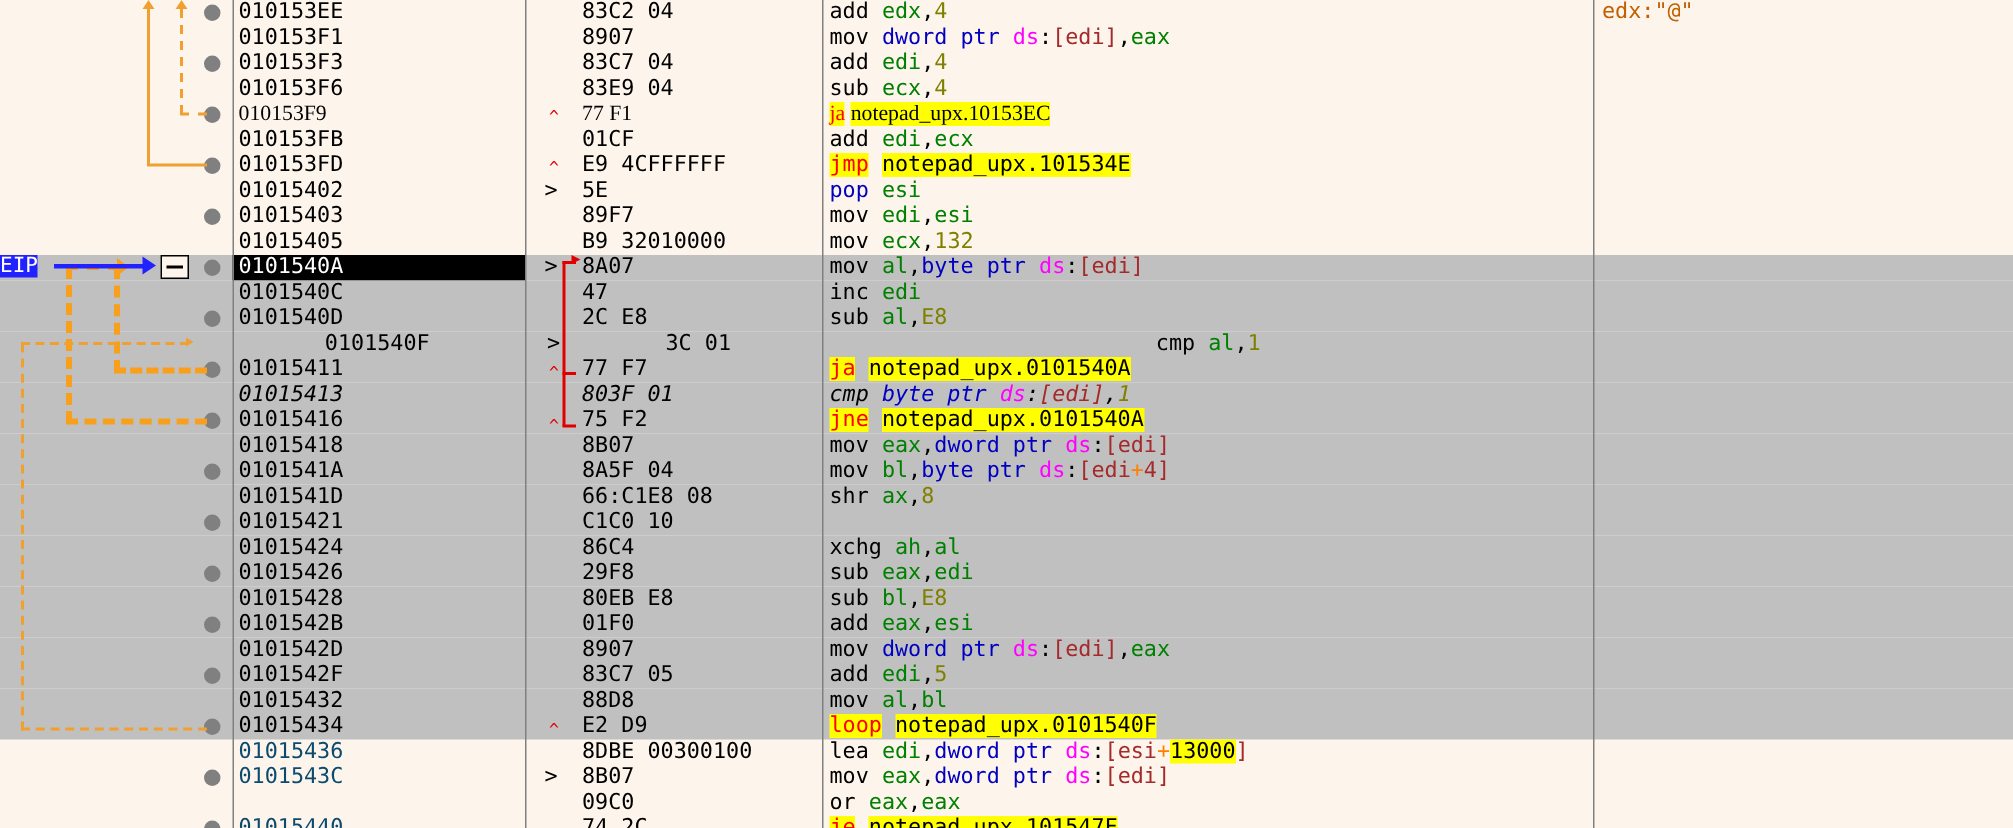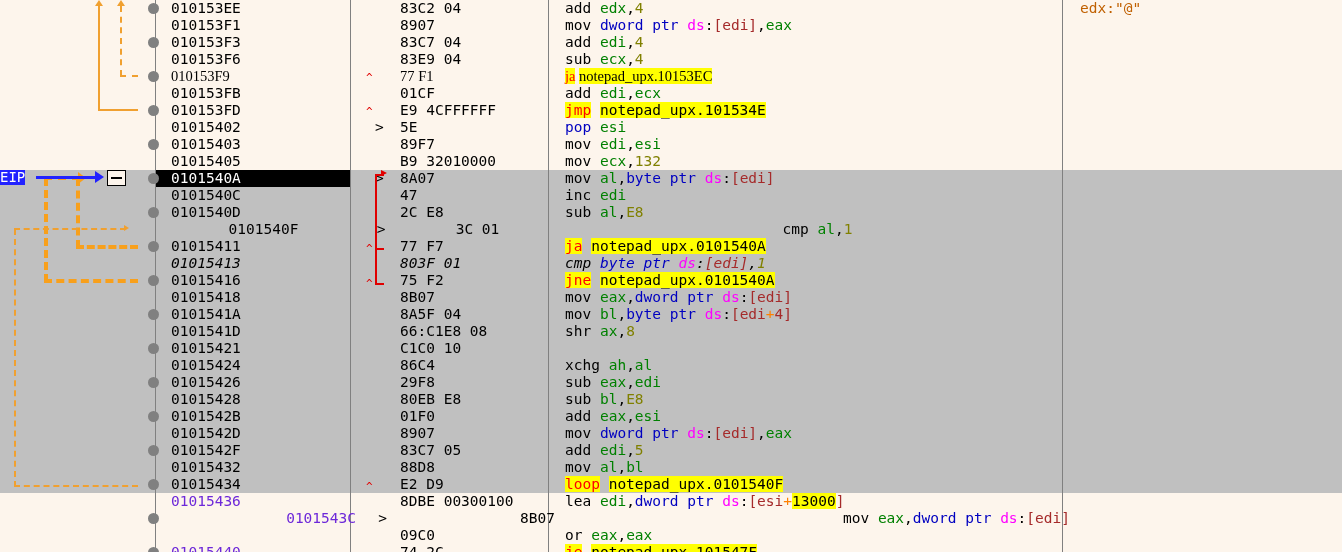--- a/index.html
+++ b/index.html
@@ -11,24 +11,24 @@
     -webkit-font-smoothing:none;
   }
   #disasm{position:relative;width:1342px;height:552px;overflow:hidden;}
   .band-sel{position:absolute;left:0;width:1342px;background:#c0c0c0;}
   .band-eip{position:absolute;background:#000;}
 
   
   .vdiv{position:absolute;top:0;height:552px;width:1px;background:#808080;}
 
   
-  .row{position:absolute;left:12px;width:1104px;height:17px;line-height:17px;white-space:pre;}
+  .row{position:absolute;left:0;width:1104px;height:17px;line-height:17px;white-space:pre;}
 
   .c-addr{position:absolute;left:159px;width:185px;color:#000;}
-  .c-addr.dim{color:#6d28d9;}
+  .c-addr.dim{color:#0c4a6e;}
   .c-addr.eip{color:#ffffff;}
   .c-bytes{position:absolute;left:388px;width:155px;color:#000;}
   .c-ins{position:absolute;left:553px;width:505px;}
   .c-cmt{position:absolute;left:1068px;width:270px;color:#c06000;}
 
   .gt{position:absolute;left:363px;width:12px;color:#000;}
 
   
   .bpdot{position:absolute;left:136px;width:11px;height:11px;border-radius:50%;
          background:#808080;}
@@ -140,21 +140,21 @@
       <div class="row" style="top: 340px;"><div class="c-addr">01015421</div><div class="c-bytes">C1C0 10</div></div>
       <div class="row" style="top: 357px;"><div class="c-addr">01015424</div><div class="c-bytes">86C4</div><div class="c-ins"><span class="mn">xchg </span><span class="reg">ah</span><span class="pun">,</span><span class="reg">al</span></div></div>
       <div class="row" style="top: 374px;"><div class="c-addr">01015426</div><div class="c-bytes">29F8</div><div class="c-ins"><span class="mn">sub </span><span class="reg">eax</span><span class="pun">,</span><span class="reg">edi</span></div></div>
       <div class="row" style="top: 391px;"><div class="c-addr">01015428</div><div class="c-bytes">80EB E8</div><div class="c-ins"><span class="mn">sub </span><span class="reg">bl</span><span class="pun">,</span><span class="num">E8</span></div></div>
       <div class="row" style="top: 408px;"><div class="c-addr">0101542B</div><div class="c-bytes">01F0</div><div class="c-ins"><span class="mn">add </span><span class="reg">eax</span><span class="pun">,</span><span class="reg">esi</span></div></div>
       <div class="row" style="top: 425px;"><div class="c-addr">0101542D</div><div class="c-bytes">8907</div><div class="c-ins"><span class="mn">mov </span><span class="ptr">dword ptr </span><span class="seg">ds</span><span class="pun">:</span><span class="mem">[edi]</span><span class="pun">,</span><span class="reg">eax</span></div></div>
       <div class="row" style="top: 442px;"><div class="c-addr">0101542F</div><div class="c-bytes">83C7 05</div><div class="c-ins"><span class="mn">add </span><span class="reg">edi</span><span class="pun">,</span><span class="num">5</span></div></div>
       <div class="row" style="top: 459px;"><div class="c-addr">01015432</div><div class="c-bytes">88D8</div><div class="c-ins"><span class="mn">mov </span><span class="reg">al</span><span class="pun">,</span><span class="reg">bl</span></div></div>
       <div class="row" style="top: 476px;"><div class="c-addr">01015434</div><div class="c-bytes">E2 D9</div><div class="c-ins"><span class="jmp">loop</span><span class="pun"> </span><span class="tgt">notepad_upx.0101540F</span></div></div>
       <div class="row" style="top: 493px;"><div class="c-addr dim">01015436</div><div class="c-bytes">8DBE 00300100</div><div class="c-ins"><span class="mn">lea </span><span class="reg">edi</span><span class="pun">,</span><span class="ptr">dword ptr </span><span class="seg">ds</span><span class="pun">:</span><span class="mem">[esi</span><span class="plus">+</span><span class="numh">13000</span><span class="mem">]</span></div></div>
-      <div class="row" style="top: 510px; text-align: right;"><div class="c-addr dim">0101543C</div><div class="gt">&gt;</div><div class="c-bytes">8B07</div><div class="c-ins"><span class="mn">mov </span><span class="reg">eax</span><span class="pun">,</span><span class="ptr">dword ptr </span><span class="seg">ds</span><span class="pun">:</span><span class="mem">[edi]</span></div></div>
+      <div class="row" style="top: 510px;"><div class="c-addr dim">0101543C</div><div class="gt">&gt;</div><div class="c-bytes">8B07</div><div class="c-ins"><span class="mn">mov </span><span class="reg">eax</span><span class="pun">,</span><span class="ptr">dword ptr </span><span class="seg">ds</span><span class="pun">:</span><span class="mem">[edi]</span></div></div>
       <div class="row" style="top: 527px;"><div class="c-bytes">09C0</div><div class="c-ins"><span class="mn">or </span><span class="reg">eax</span><span class="pun">,</span><span class="reg">eax</span></div></div>
       <div class="row" style="top: 544px;"><div class="c-addr dim">01015440</div><div class="c-bytes">74 2C</div><div class="c-ins"><span class="jmp">je</span><span class="pun"> </span><span class="tgt">notepad_upx.101547F</span></div></div>
     </div>
 
   <div>
 
     <div class="oj-v-sol" style="left:98px;top:6px;height:104px;"></div>
     <div class="oj-h-sol" style="left:98px;top:109px;width:40px;"></div>
     <div class="ohead-up" style="left:95px;top:0px;"></div>
 

